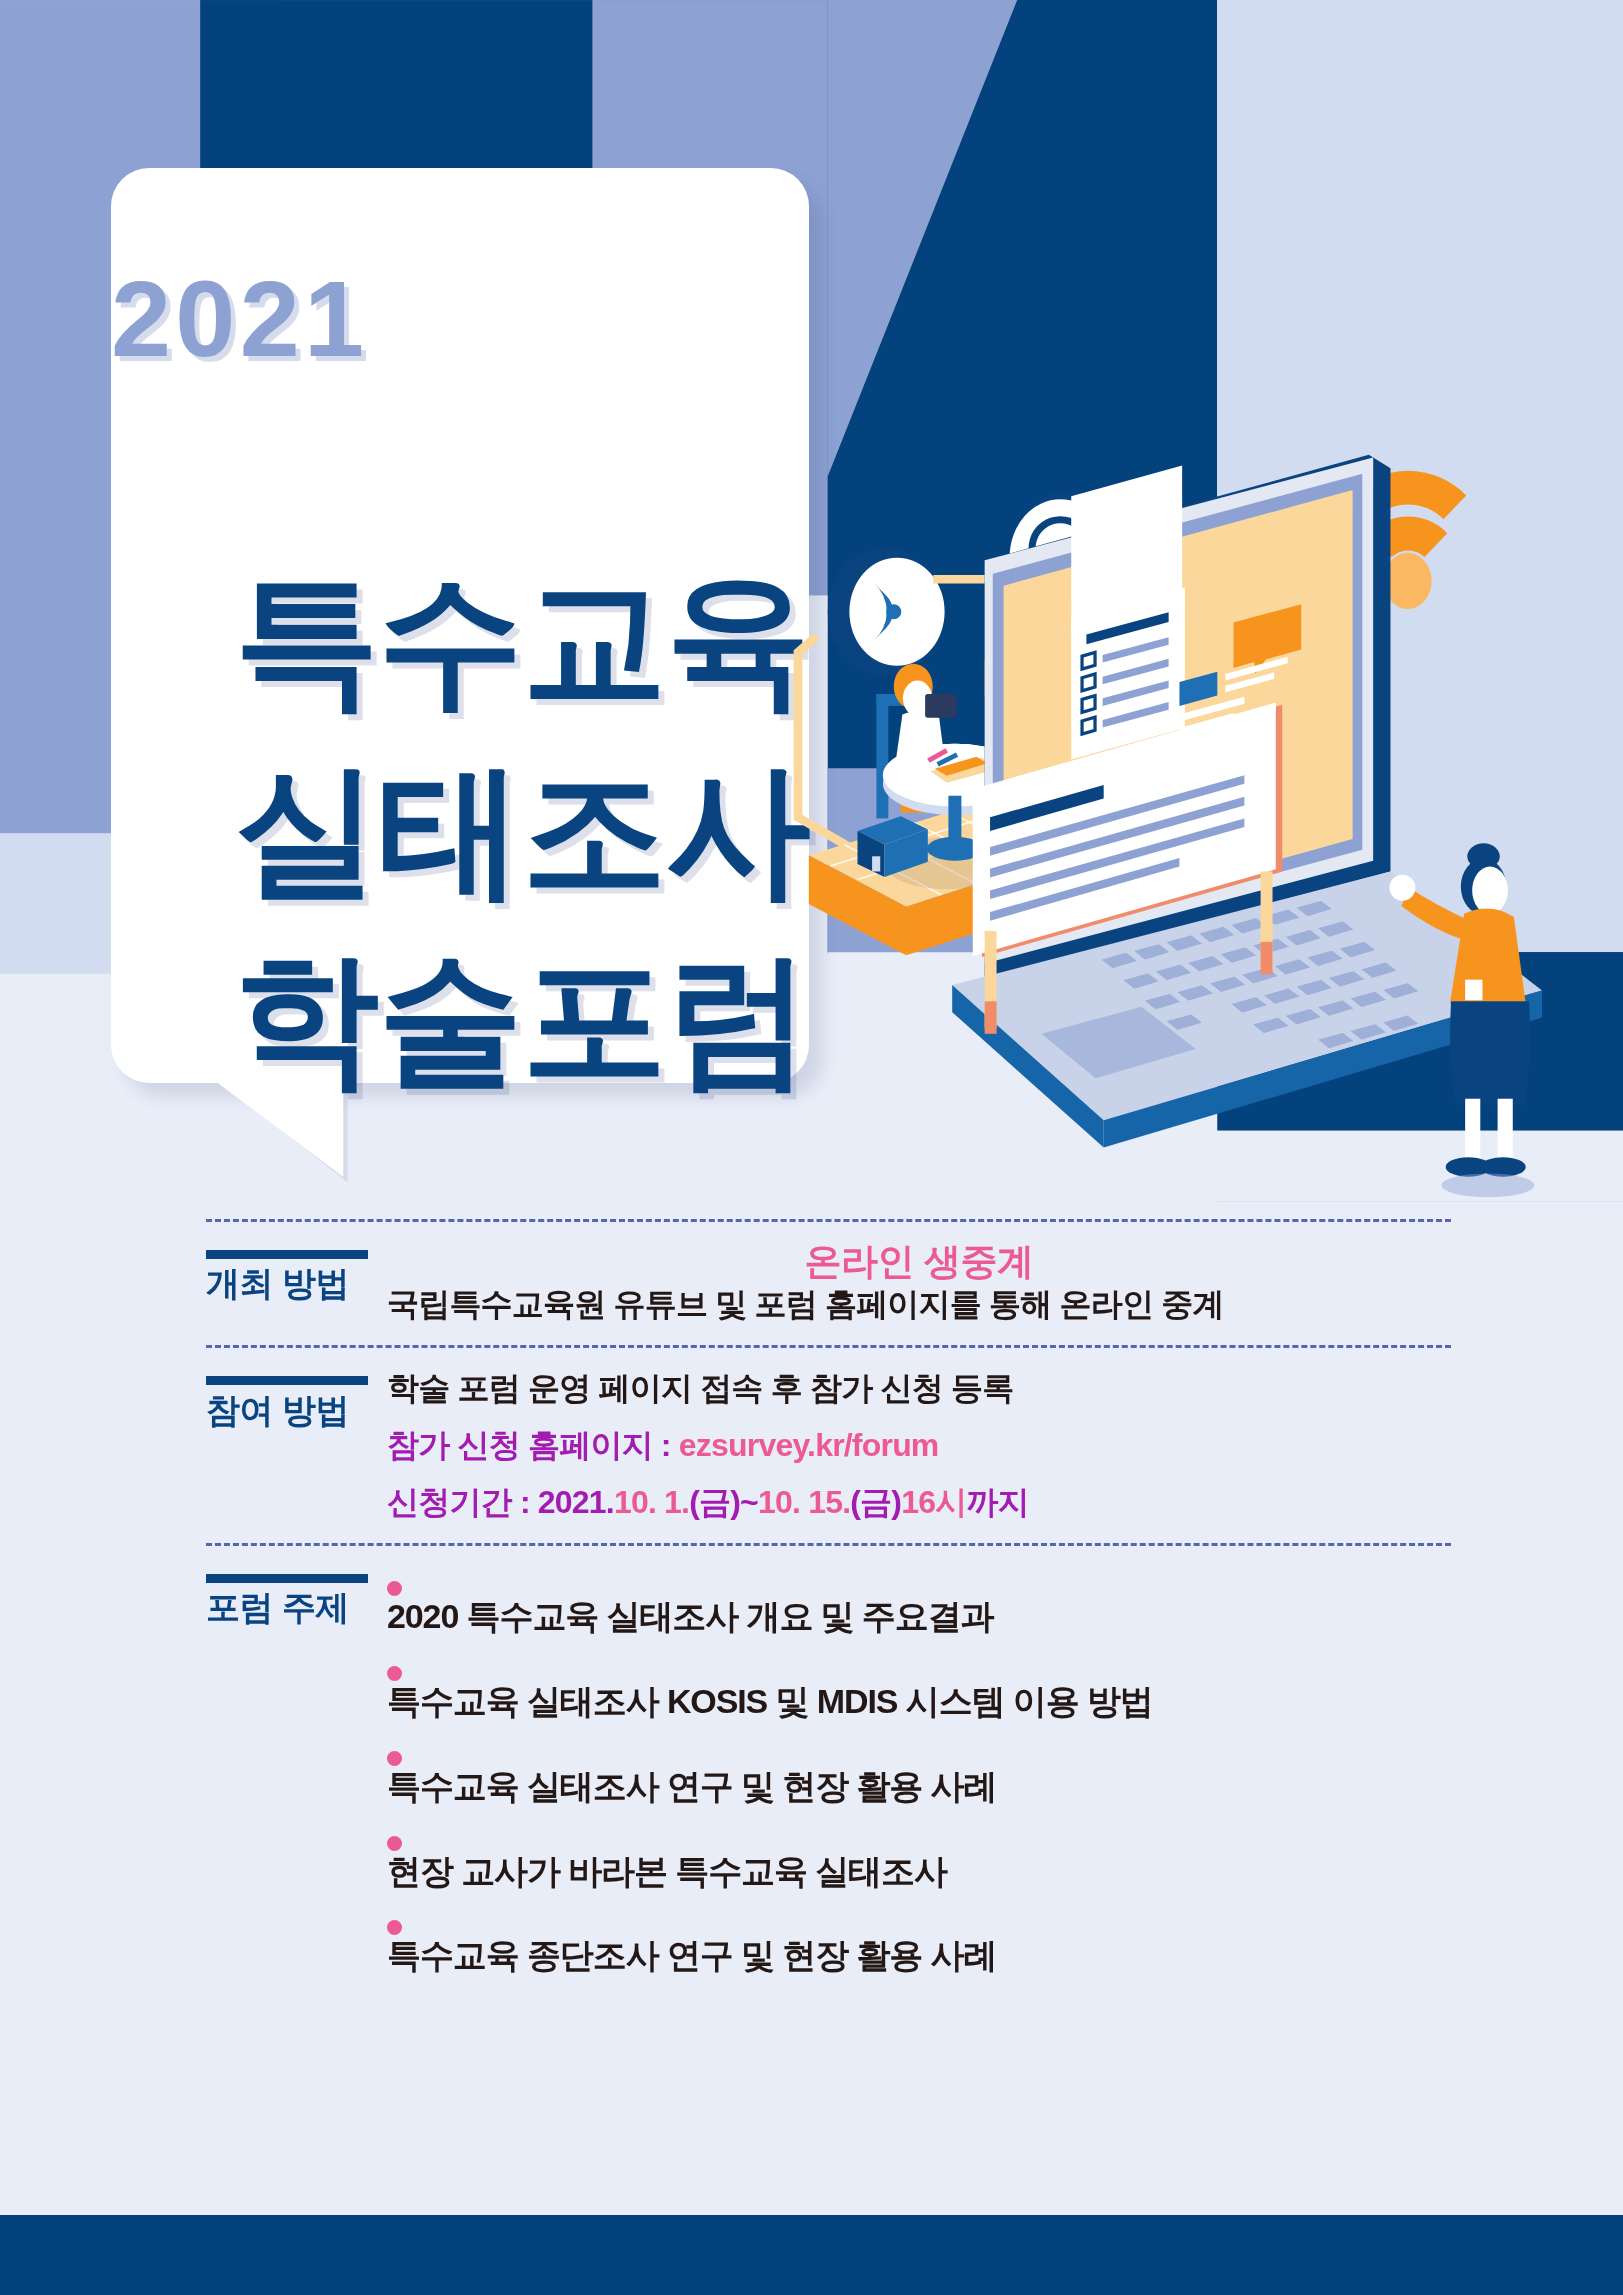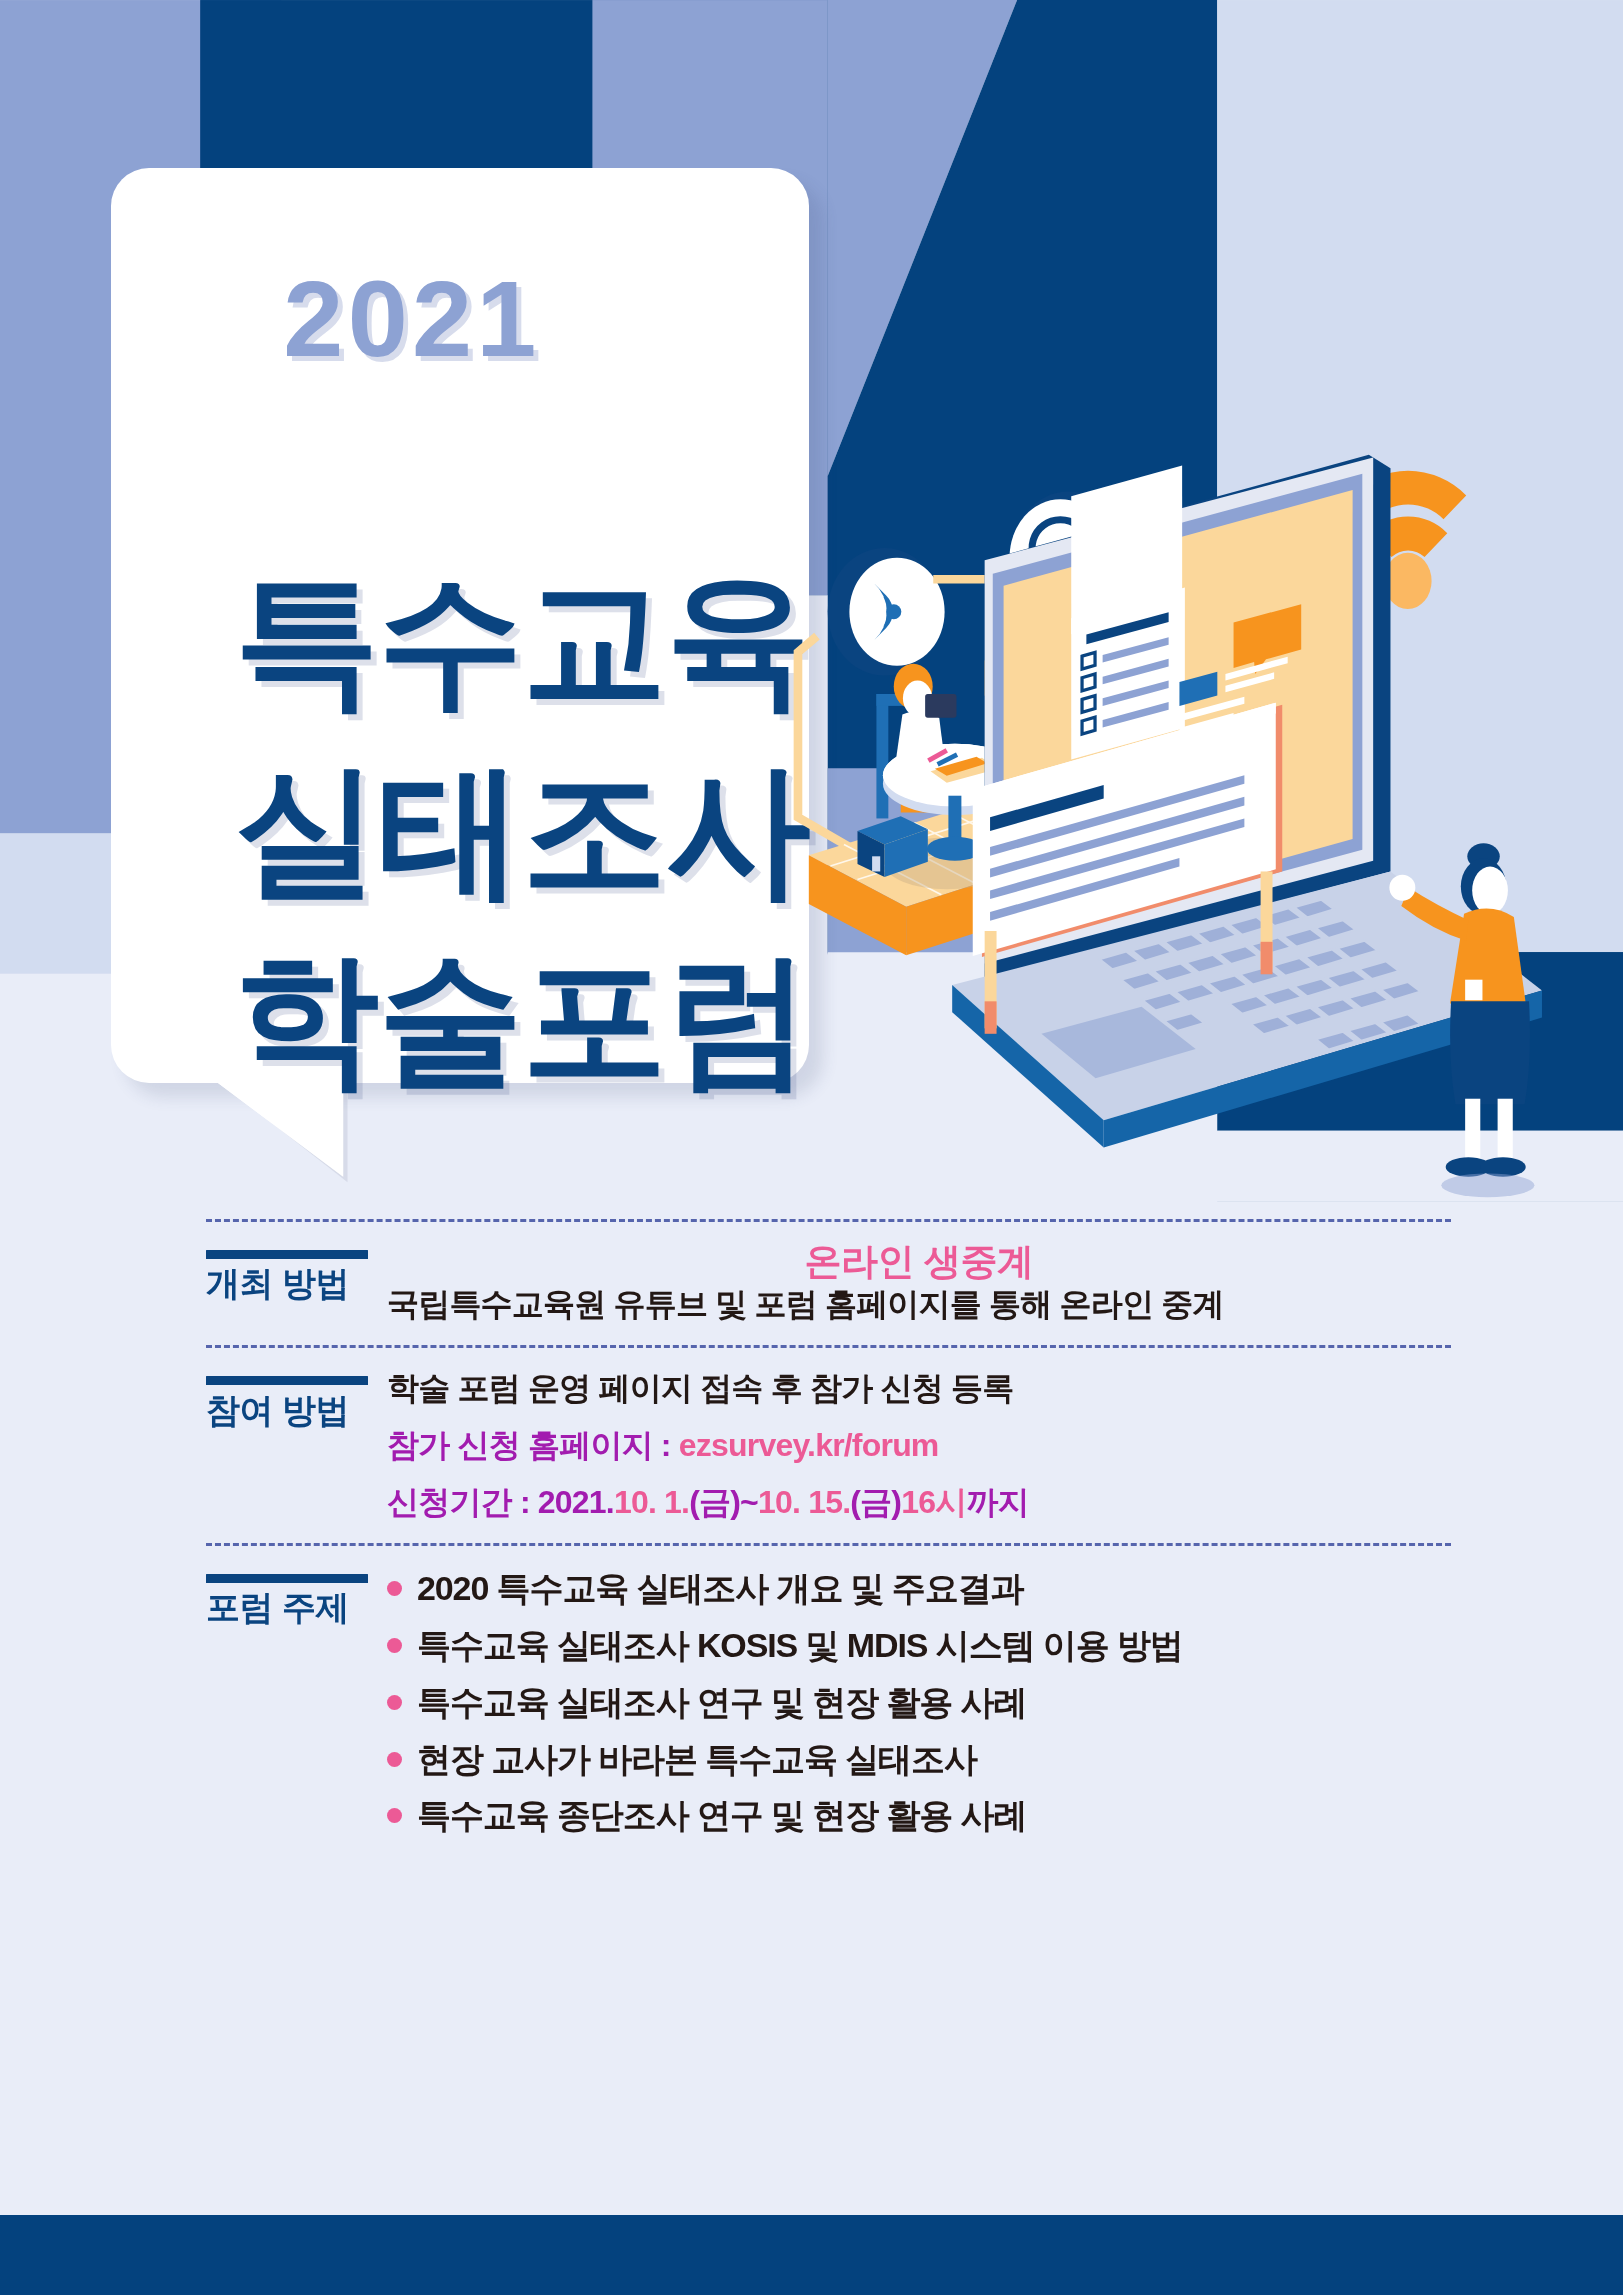--- a/index.html
+++ b/index.html
@@ -18,21 +18,21 @@
   
   .bubble-wrap{position:absolute;left:111px;top:168px;width:698px;height:931px;}
   .bubble{
     position:absolute;left:0;top:0;width:698px;height:915px;
     background:#FFFFFF;border-radius:38px;
     box-shadow:14px 14px 16px rgba(60,70,110,.14);
   }
   .bubble-tail{position:absolute;left:70px;top:887px;width:173px;height:130px;}
 
   .year{
-    position:absolute;left:0;top:97px;width:602px;text-align:center;
+    position:absolute;left:0;top:97px;width:602px;
     font-size:108px;font-weight:bold;color:#8DA2D3;letter-spacing:4.3px;
     text-shadow:4.9px 4.9px 0 rgba(140,155,200,.35);
     line-height:1;
   }
   .tline{
     position:absolute;left:0;width:822px;text-align:center;
     font-size:145px;font-weight:bold;color:#0A4480;
     letter-spacing:-1.1px;line-height:1;
     text-shadow:6px 6px 0 rgba(100,115,160,.22);
   }
@@ -84,21 +84,21 @@
   .body-line{
     font-size:32px;font-weight:bold;color:#231815;line-height:1.28;letter-spacing:-0.8px;
     margin-top:1px;white-space:nowrap;
   }
   .body-line.sp{margin-top:16px;}
   .pk{color:#EC5A96;}
   .dk{color:#a21caf;}
 
   .topics{margin-top:3.2px;}
   .topic{
-    display:flex;align-items:flex-start;margin-bottom:16px;
+    display:flex;align-items:flex-start;margin-bottom:16px;flex-direction:column;
   }
   .topic .dot{
     width:15px;height:15px;border-radius:50%;background:#EC5A96;
     flex:none;margin:13px 15px 0 0;
   }
   .topic .txt{
     font-size:34px;font-weight:bold;color:#231815;letter-spacing:-1.1px;line-height:1.2;
     white-space:nowrap;
   }
 

